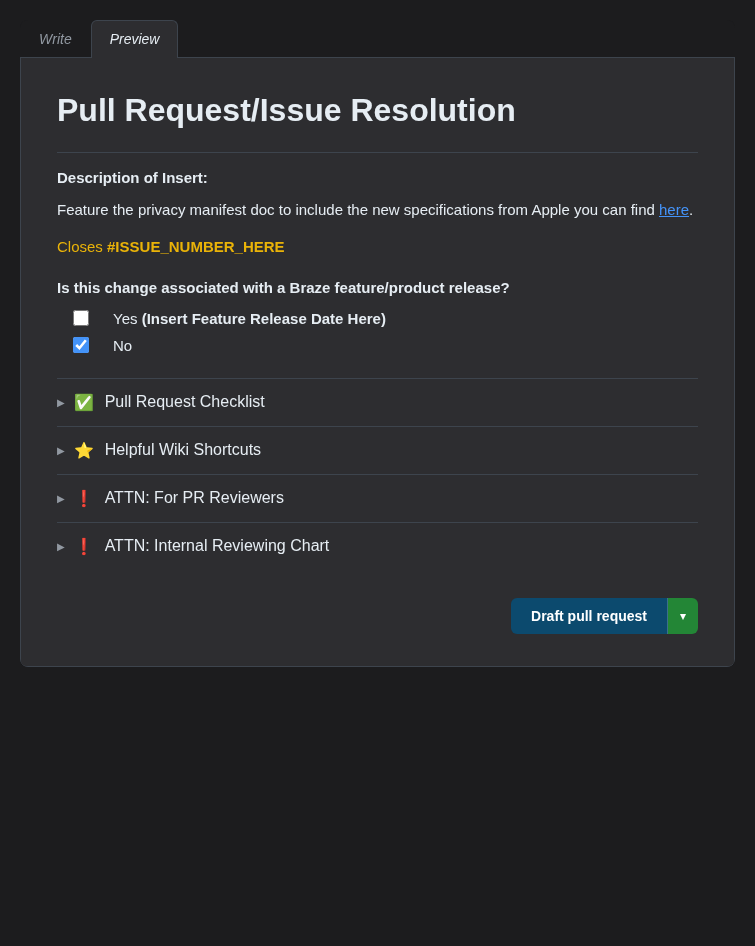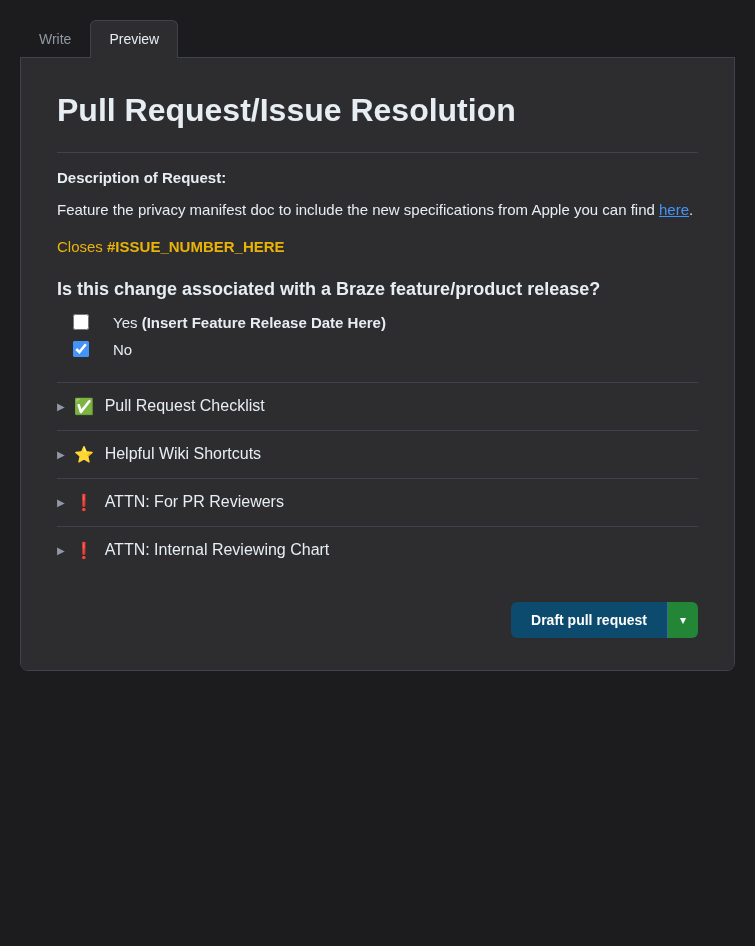--- a/index.html
+++ b/index.html
@@ -26,20 +26,21 @@
       background-color: #1c1c1e;
       border-radius: 8px;
       overflow: hidden;
     }
 
     
     .tabs {
       display: flex;
       border-bottom: 1px solid #3d444d;
       background-color: #1c1c1e;
+      font-style: italic;
     }
 
     .tab {
       padding: 10px 18px;
       cursor: pointer;
       font-size: 14px;
       color: #9198a1;
       border: 1px solid transparent;
       border-bottom: none;
       border-radius: 6px 6px 0 0;
@@ -104,21 +105,21 @@
       color: #eab308;
       margin-bottom: 24px;
     }
 
     .closes-text strong {
       font-weight: 700;
     }
 
     
     .question-text {
-      font-size: 18px;
+      font-size: 15px;
       font-weight: 700;
       color: #e6edf3;
       margin-bottom: 14px;
     }
 
     .checkbox-group {
       display: flex;
       flex-direction: column;
       gap: 10px;
       margin-left: 16px;
@@ -223,21 +224,21 @@
     <div class="tab">Write</div>
     <div class="tab active">Preview</div>
   </div>
 
   <div class="content-area">
 
     <h1 class="page-title">Pull Request/Issue Resolution</h1>
 
     <div class="divider"></div>
 
-    <p class="section-label">Description of Request:</p>
+    <p class="section-label">Description of Insert:</p>
 
     <p class="description-text">
       <span>Feature the privacy manifest doc to include the new specifications from Apple you can find</span>
       <span> </span>
       <a class="link" href="#">here</a><span>.</span>
     </p>
 
     <p class="closes-text">
       <span>Closes</span>
       <strong> </strong>

